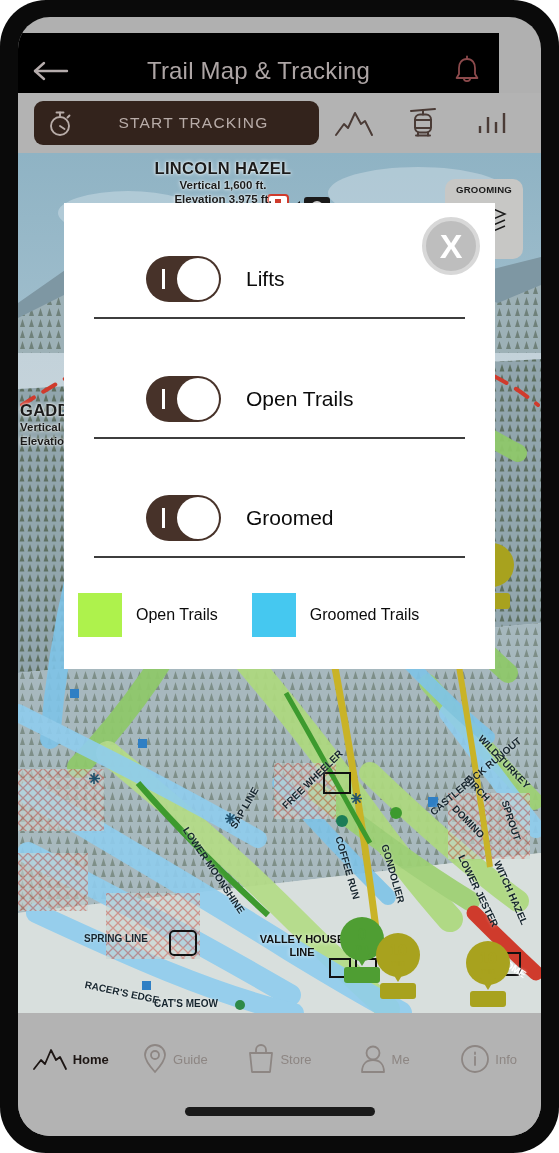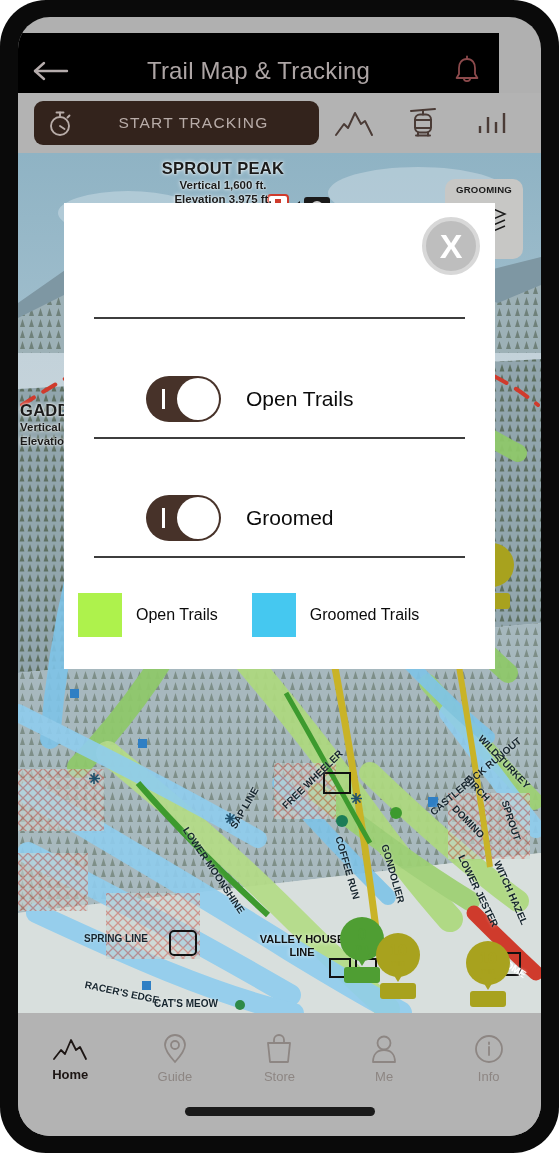--- a/index.html
+++ b/index.html
@@ -239,21 +239,21 @@
   
   #bottom-nav {
     position: absolute; left: 0; top: 996px;
     width: 523px; height: 123px;
     background: #b3b3b3;
     display: flex;
     align-items: flex-start;
   }
   .nav-item {
     flex: 1; height: 84px;
-    display: flex; flex-direction: column;
+    display: flex; flex-direction: row;
     align-items: center; justify-content: center;
     gap: 5px; cursor: pointer;
     padding-top: 8px;
   }
   .nav-label { font-size: 13px; color: #8d8683; }
   .nav-item.active .nav-label { color: #1d1614; font-weight: bold; }
   #home-indicator {
     position: absolute; left: 50%; bottom: 20px;
     transform: translateX(-50%);
     width: 190px; height: 9px;
@@ -387,21 +387,21 @@
         <path d="M50 252 v12 M44 258 h12 M45.5 253.5 l9 9 M54.5 253.5 l-9 9"></path>
         <path d="M270 272 v12 M264 278 h12 M265.5 273.5 l9 9 M274.5 273.5 l-9 9"></path>
         <path d="M336 272 v12 M330 278 h12 M331.5 273.5 l9 9 M340.5 273.5 l-9 9"></path>
         <path d="M76 620 v11 M71 625.5 h11 M72.5 621.5 l8 8 M80.5 621.5 l-8 8"></path>
         <path d="M212 660 v11 M207 665.5 h11 M208.5 661.5 l8 8 M216.5 661.5 l-8 8"></path>
         <path d="M338 640 v11 M333 645.5 h11 M334.5 641.5 l8 8 M342.5 641.5 l-8 8"></path>
       </g>
     </svg>
 
     <div class="map-peak-label" id="peak-lincoln">
-      <div class="peak-name">SPROUT PEAK</div>
+      <div class="peak-name">LINCOLN HAZEL</div>
       <div class="peak-sub">Vertical 1,600 ft.</div>
       <div class="peak-sub">Elevation 3,975 ft.</div>
     </div>
     <div class="map-peak-label" id="peak-gadd">
       <div class="peak-name">GADD</div>
       <div class="peak-sub">Vertical</div>
       <div class="peak-sub">Elevation</div>
     </div>
 
     <div id="grooming-widget">
@@ -538,20 +538,27 @@
       </svg>
     </button>
   </div>
 
   <div id="filter-modal">
 
     <div id="close-btn">
       <span id="close-x">X</span>
     </div>
 
+    <div class="toggle-row" id="row-lifts">
+      <div class="toggle-switch">
+        <div class="toggle-bar"></div>
+        <div class="toggle-knob"></div>
+      </div>
+      <div class="toggle-label">Lifts</div>
+    </div>
     <div class="divider" id="div-1"></div>
 
     <div class="toggle-row" id="row-open">
       <div class="toggle-switch">
         <div class="toggle-bar"></div>
         <div class="toggle-knob"></div>
       </div>
       <div class="toggle-label">Open Trails</div>
     </div>
     <div class="divider" id="div-2"></div>

